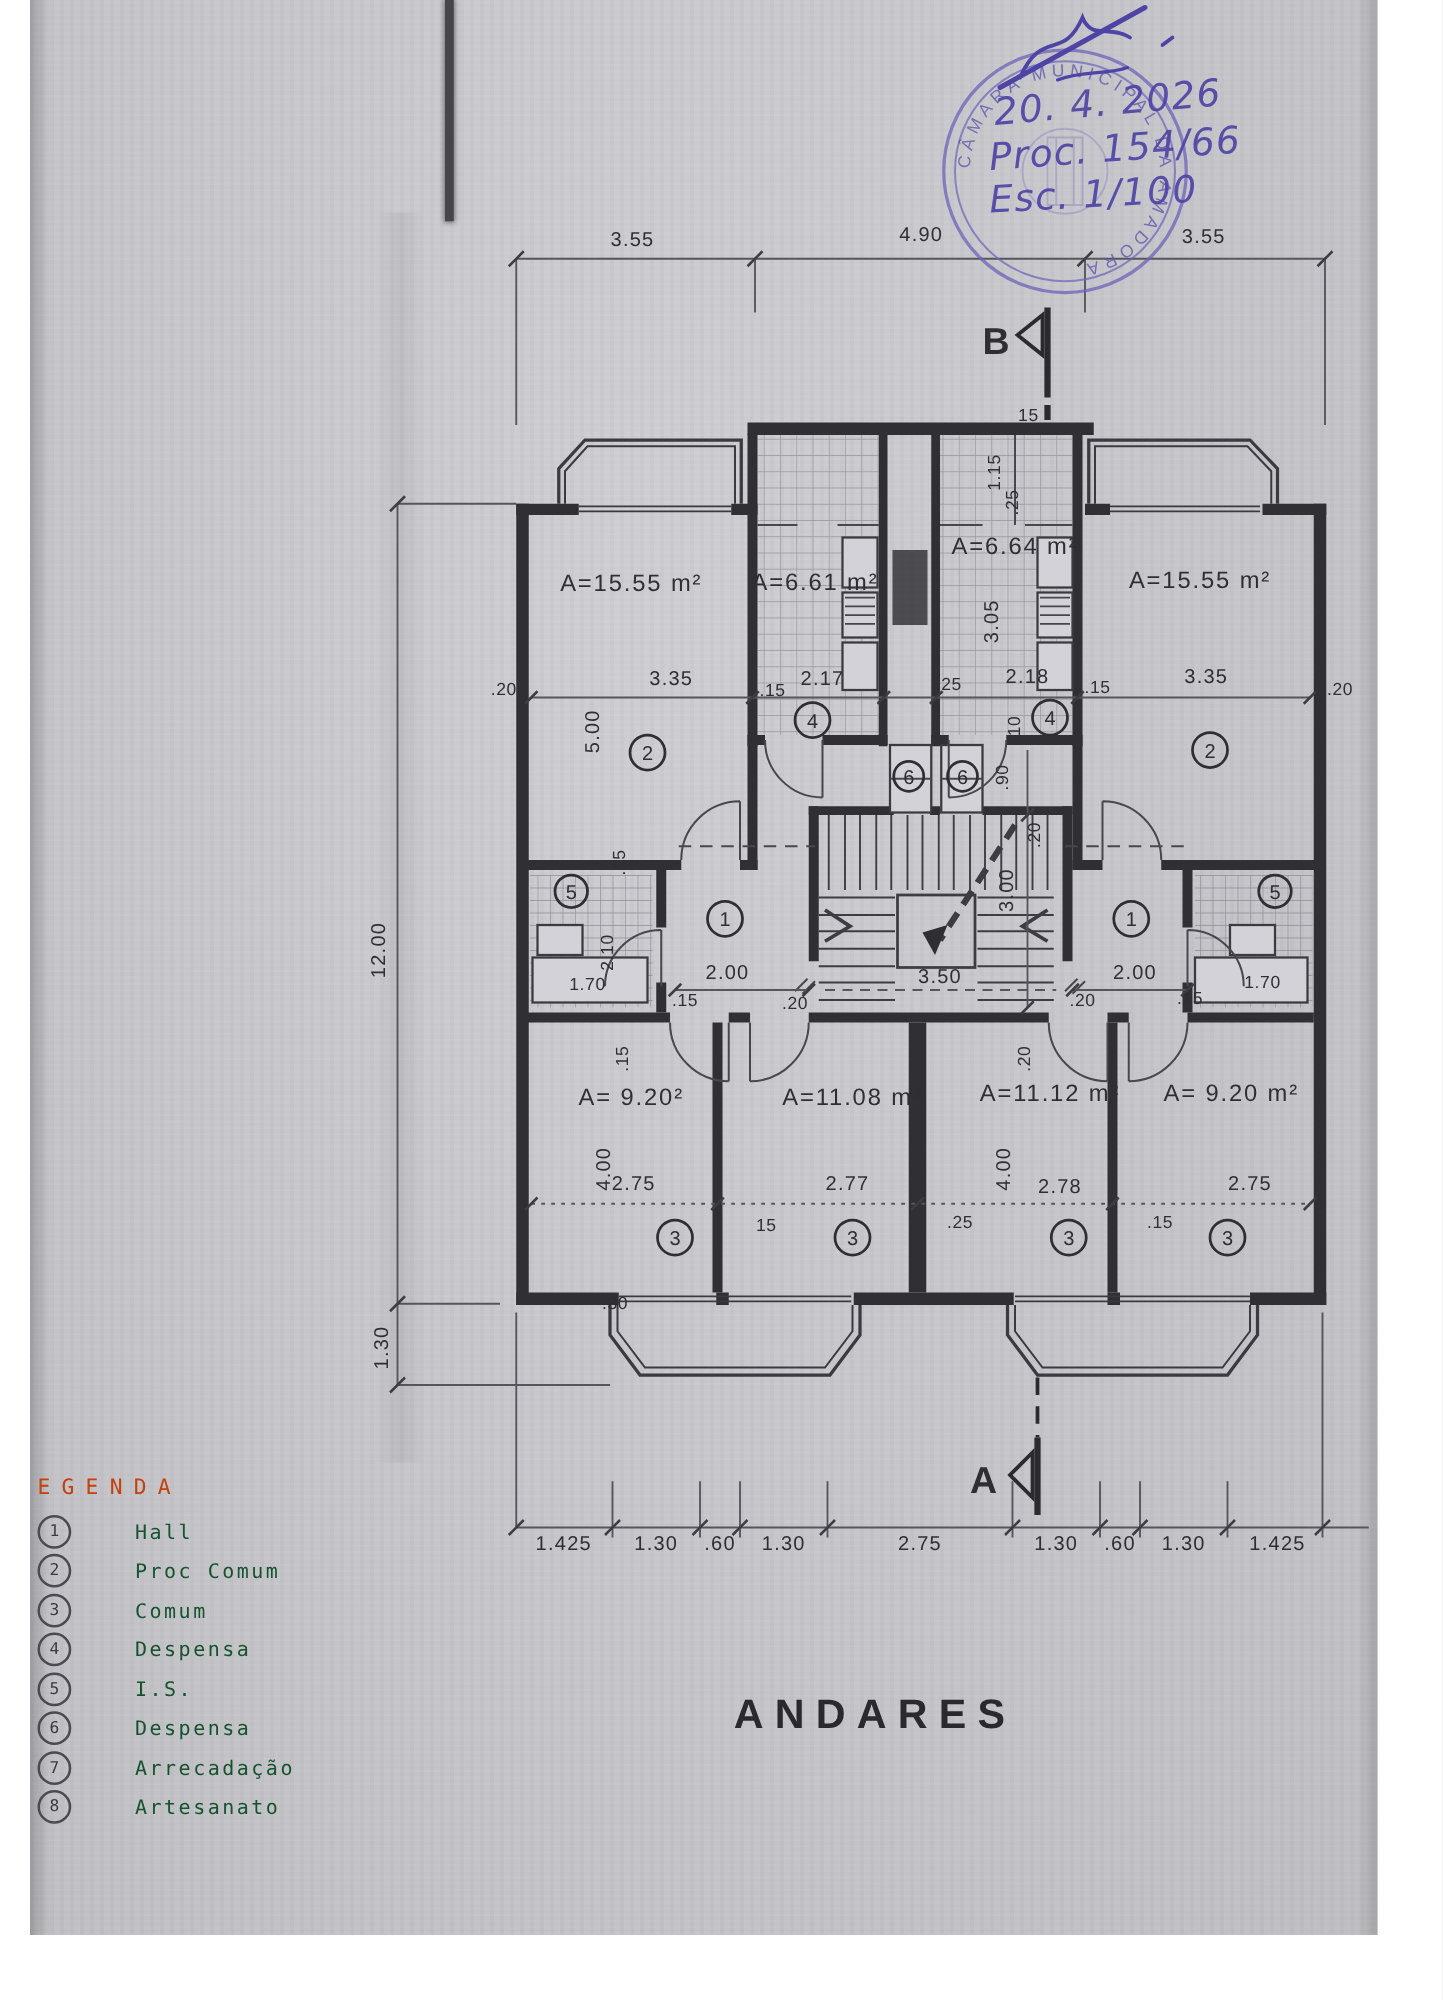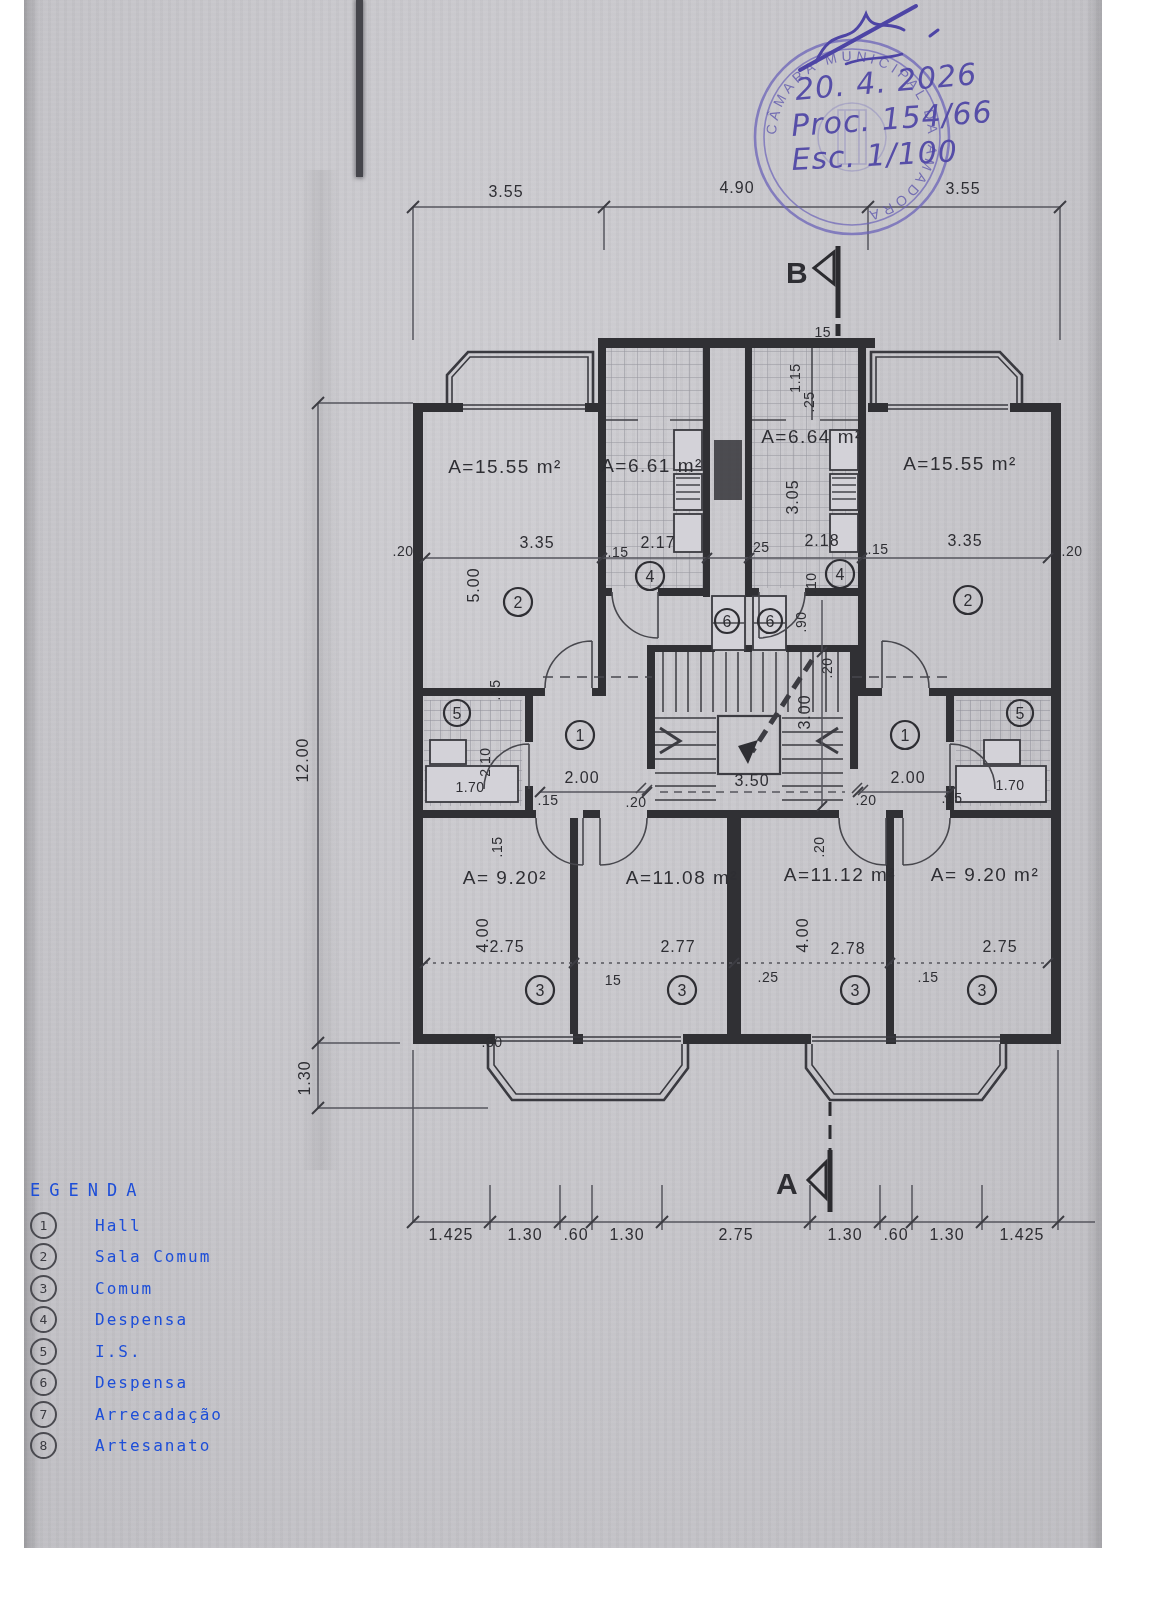--- a/index.html
+++ b/index.html
@@ -28,26 +28,26 @@
   .cnumt{font:16px "Liberation Sans",sans-serif;}
   .mark{font:bold 30px "Liberation Sans",sans-serif;}
   .hand{font:italic 30px "DejaVu Sans",sans-serif;fill:#4d44a5;letter-spacing:1px;opacity:.92;}
   .ring{font:14px "Liberation Sans",sans-serif;fill:#6059ad;letter-spacing:4px;opacity:.8;}
   .wall{fill:#303034;}
   .thin{stroke:#55555c;stroke-width:1.5;fill:none;}
   .thin2{stroke:#47474d;stroke-width:1.6;fill:none;}
   .tk{stroke:#3c3c42;stroke-width:2;fill:none;}
   .fix{fill:#d3d2d8;stroke:#3a3a40;stroke-width:1.8;}
   .legend{position:absolute;left:30px;top:1180px;color:#3a3a3e;}
-  .legend-title{font:17px "DejaVu Sans Mono",monospace;letter-spacing:9px;margin-bottom:14px;color:#1d4ed8;}
+  .legend-title{font:17px "DejaVu Sans Mono",monospace;letter-spacing:9px;margin-bottom:14px;color:#c2410c;}
   .legend-item{display:flex;align-items:center;height:22px;margin-bottom:9.5px;}
   .lnum{display:inline-flex;align-items:center;justify-content:center;width:23px;height:23px;
         border:2px solid #4a4a50;border-radius:50%;font:13px "DejaVu Sans Mono",monospace;
         color:#3a3a40;flex:none;}
-  .llab{font:16px "DejaVu Sans Mono",monospace;letter-spacing:2px;margin-left:38px;color:#1d4ed8;}
+  .llab{font:16px "DejaVu Sans Mono",monospace;letter-spacing:2px;margin-left:51px;color:#14532d;}
   .sheet-title{position:absolute;left:580px;top:1352px;width:240px;text-align:center;
         font:bold 33px "Liberation Sans",sans-serif;letter-spacing:9px;color:#2a2a2e;}
 </style>
 </head>
 <body>
 
 <div class="page">
   <div class="paper"></div>
   <div class="edge-shade-l"></div>
   <div class="edge-shade-r"></div>
@@ -398,21 +398,21 @@
   </svg>
 
   <div class="legend">
     <div class="legend-title">EGENDA</div>
     <div class="legend-item">
       <span class="lnum">1</span>
       <span class="llab">Hall</span>
     </div>
     <div class="legend-item">
       <span class="lnum">2</span>
-      <span class="llab">Sala Comum</span>
+      <span class="llab">Proc Comum</span>
     </div>
     <div class="legend-item">
       <span class="lnum">3</span>
       <span class="llab">Comum</span>
     </div>
     <div class="legend-item">
       <span class="lnum">4</span>
       <span class="llab">Despensa</span>
     </div>
     <div class="legend-item">
@@ -426,13 +426,14 @@
     <div class="legend-item">
       <span class="lnum">7</span>
       <span class="llab">Arrecadação</span>
     </div>
     <div class="legend-item">
       <span class="lnum">8</span>
       <span class="llab">Artesanato</span>
     </div>
   </div>
 
+  <div class="sheet-title">ANDARES</div>
 </div>
 
 </body></html>

